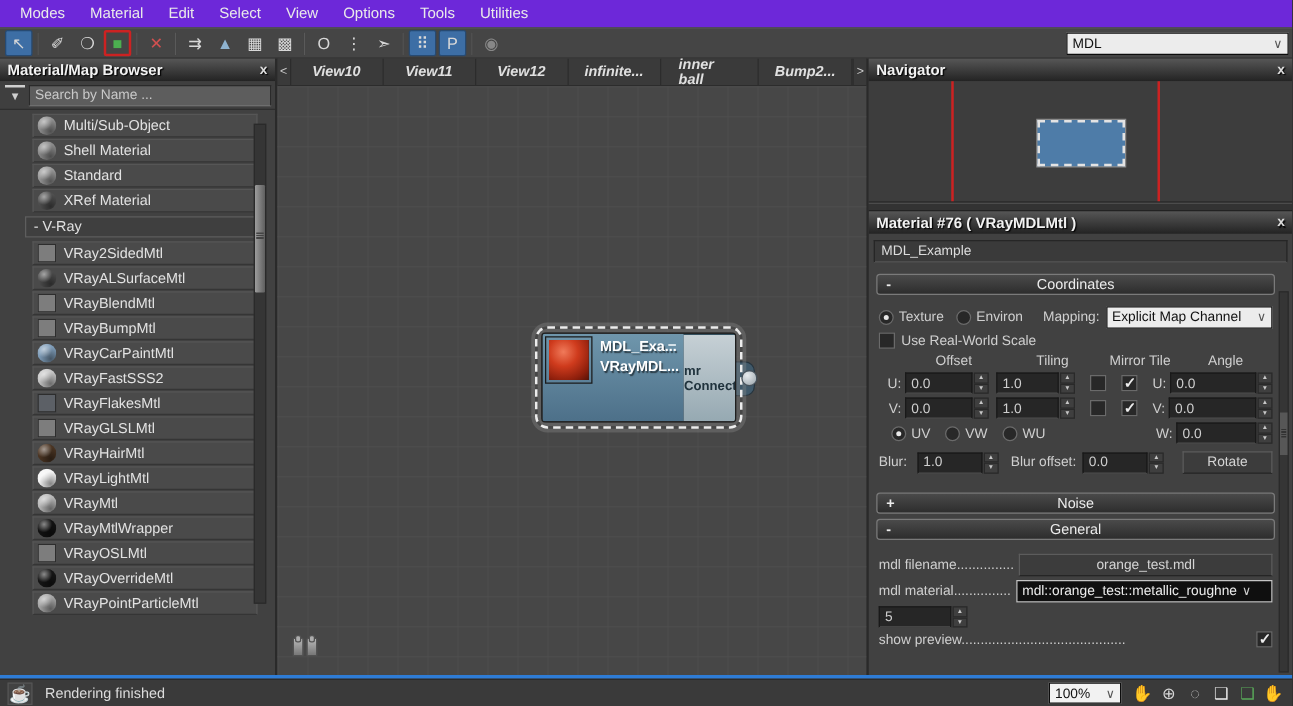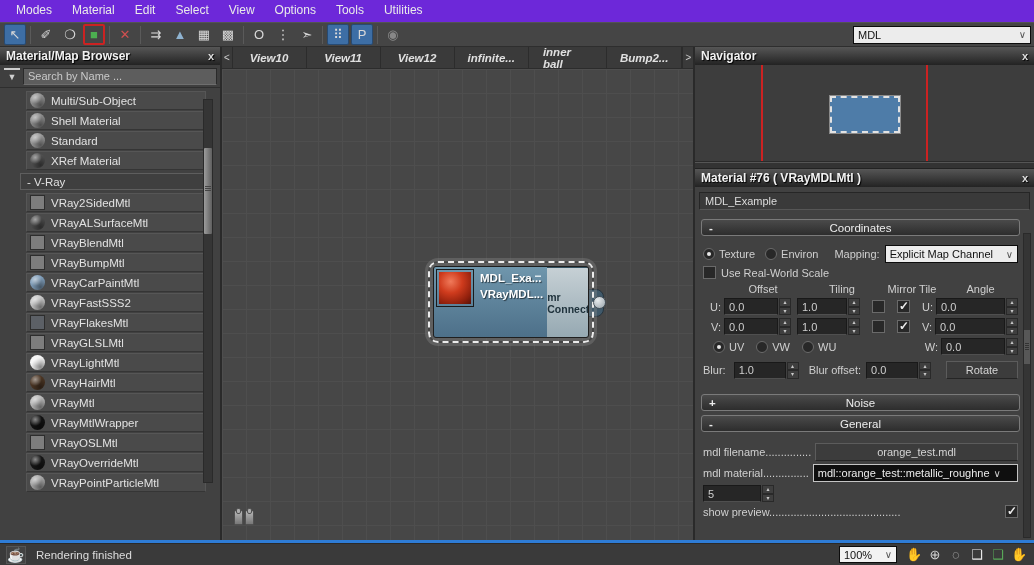--- a/index.html
+++ b/index.html
@@ -221,26 +221,26 @@
           </div>
           <div class="brow">
             <span class="mat-icon sq" style="background: rgb(92, 96, 102);"></span>
             <span class="lbl">VRayFlakesMtl</span>
           </div>
           <div class="brow">
             <span class="mat-icon sq" style="background: rgb(125, 125, 125);"></span>
             <span class="lbl">VRayGLSLMtl</span>
           </div>
           <div class="brow">
+            <span class="mat-icon sph" style="background: radial-gradient(circle at 35% 30%, rgba(255, 255, 255, 0.5), rgba(255, 255, 255, 0) 45%), radial-gradient(circle at 70% 80%, rgba(0, 0, 0, 0.45), rgba(0, 0, 0, 0) 60%), rgb(75, 53, 35);"></span>
+            <span class="lbl">VRayHairMtl</span>
+          </div>
+          <div class="brow">
             <span class="mat-icon sph" style="background: radial-gradient(circle at 35% 30%, rgba(255, 255, 255, 0.5), rgba(255, 255, 255, 0) 45%), radial-gradient(circle at 70% 80%, rgba(0, 0, 0, 0.45), rgba(0, 0, 0, 0) 60%), rgb(244, 244, 244);"></span>
             <span class="lbl">VRayLightMtl</span>
-          </div>
-          <div class="brow">
-            <span class="mat-icon sph" style="background: radial-gradient(circle at 35% 30%, rgba(255, 255, 255, 0.5), rgba(255, 255, 255, 0) 45%), radial-gradient(circle at 70% 80%, rgba(0, 0, 0, 0.45), rgba(0, 0, 0, 0) 60%), rgb(75, 53, 35);"></span>
-            <span class="lbl">VRayHairMtl</span>
           </div>
           <div class="brow">
             <span class="mat-icon sph" style="background: radial-gradient(circle at 35% 30%, rgba(255, 255, 255, 0.5), rgba(255, 255, 255, 0) 45%), radial-gradient(circle at 70% 80%, rgba(0, 0, 0, 0.45), rgba(0, 0, 0, 0) 60%), rgb(184, 184, 184);"></span>
             <span class="lbl">VRayMtl</span>
           </div>
           <div class="brow">
             <span class="mat-icon sph" style="background: radial-gradient(circle at 35% 30%, rgba(255, 255, 255, 0.5), rgba(255, 255, 255, 0) 45%), radial-gradient(circle at 70% 80%, rgba(0, 0, 0, 0.45), rgba(0, 0, 0, 0) 60%), rgb(18, 18, 18);"></span>
             <span class="lbl">VRayMtlWrapper</span>
           </div>
           <div class="brow">

